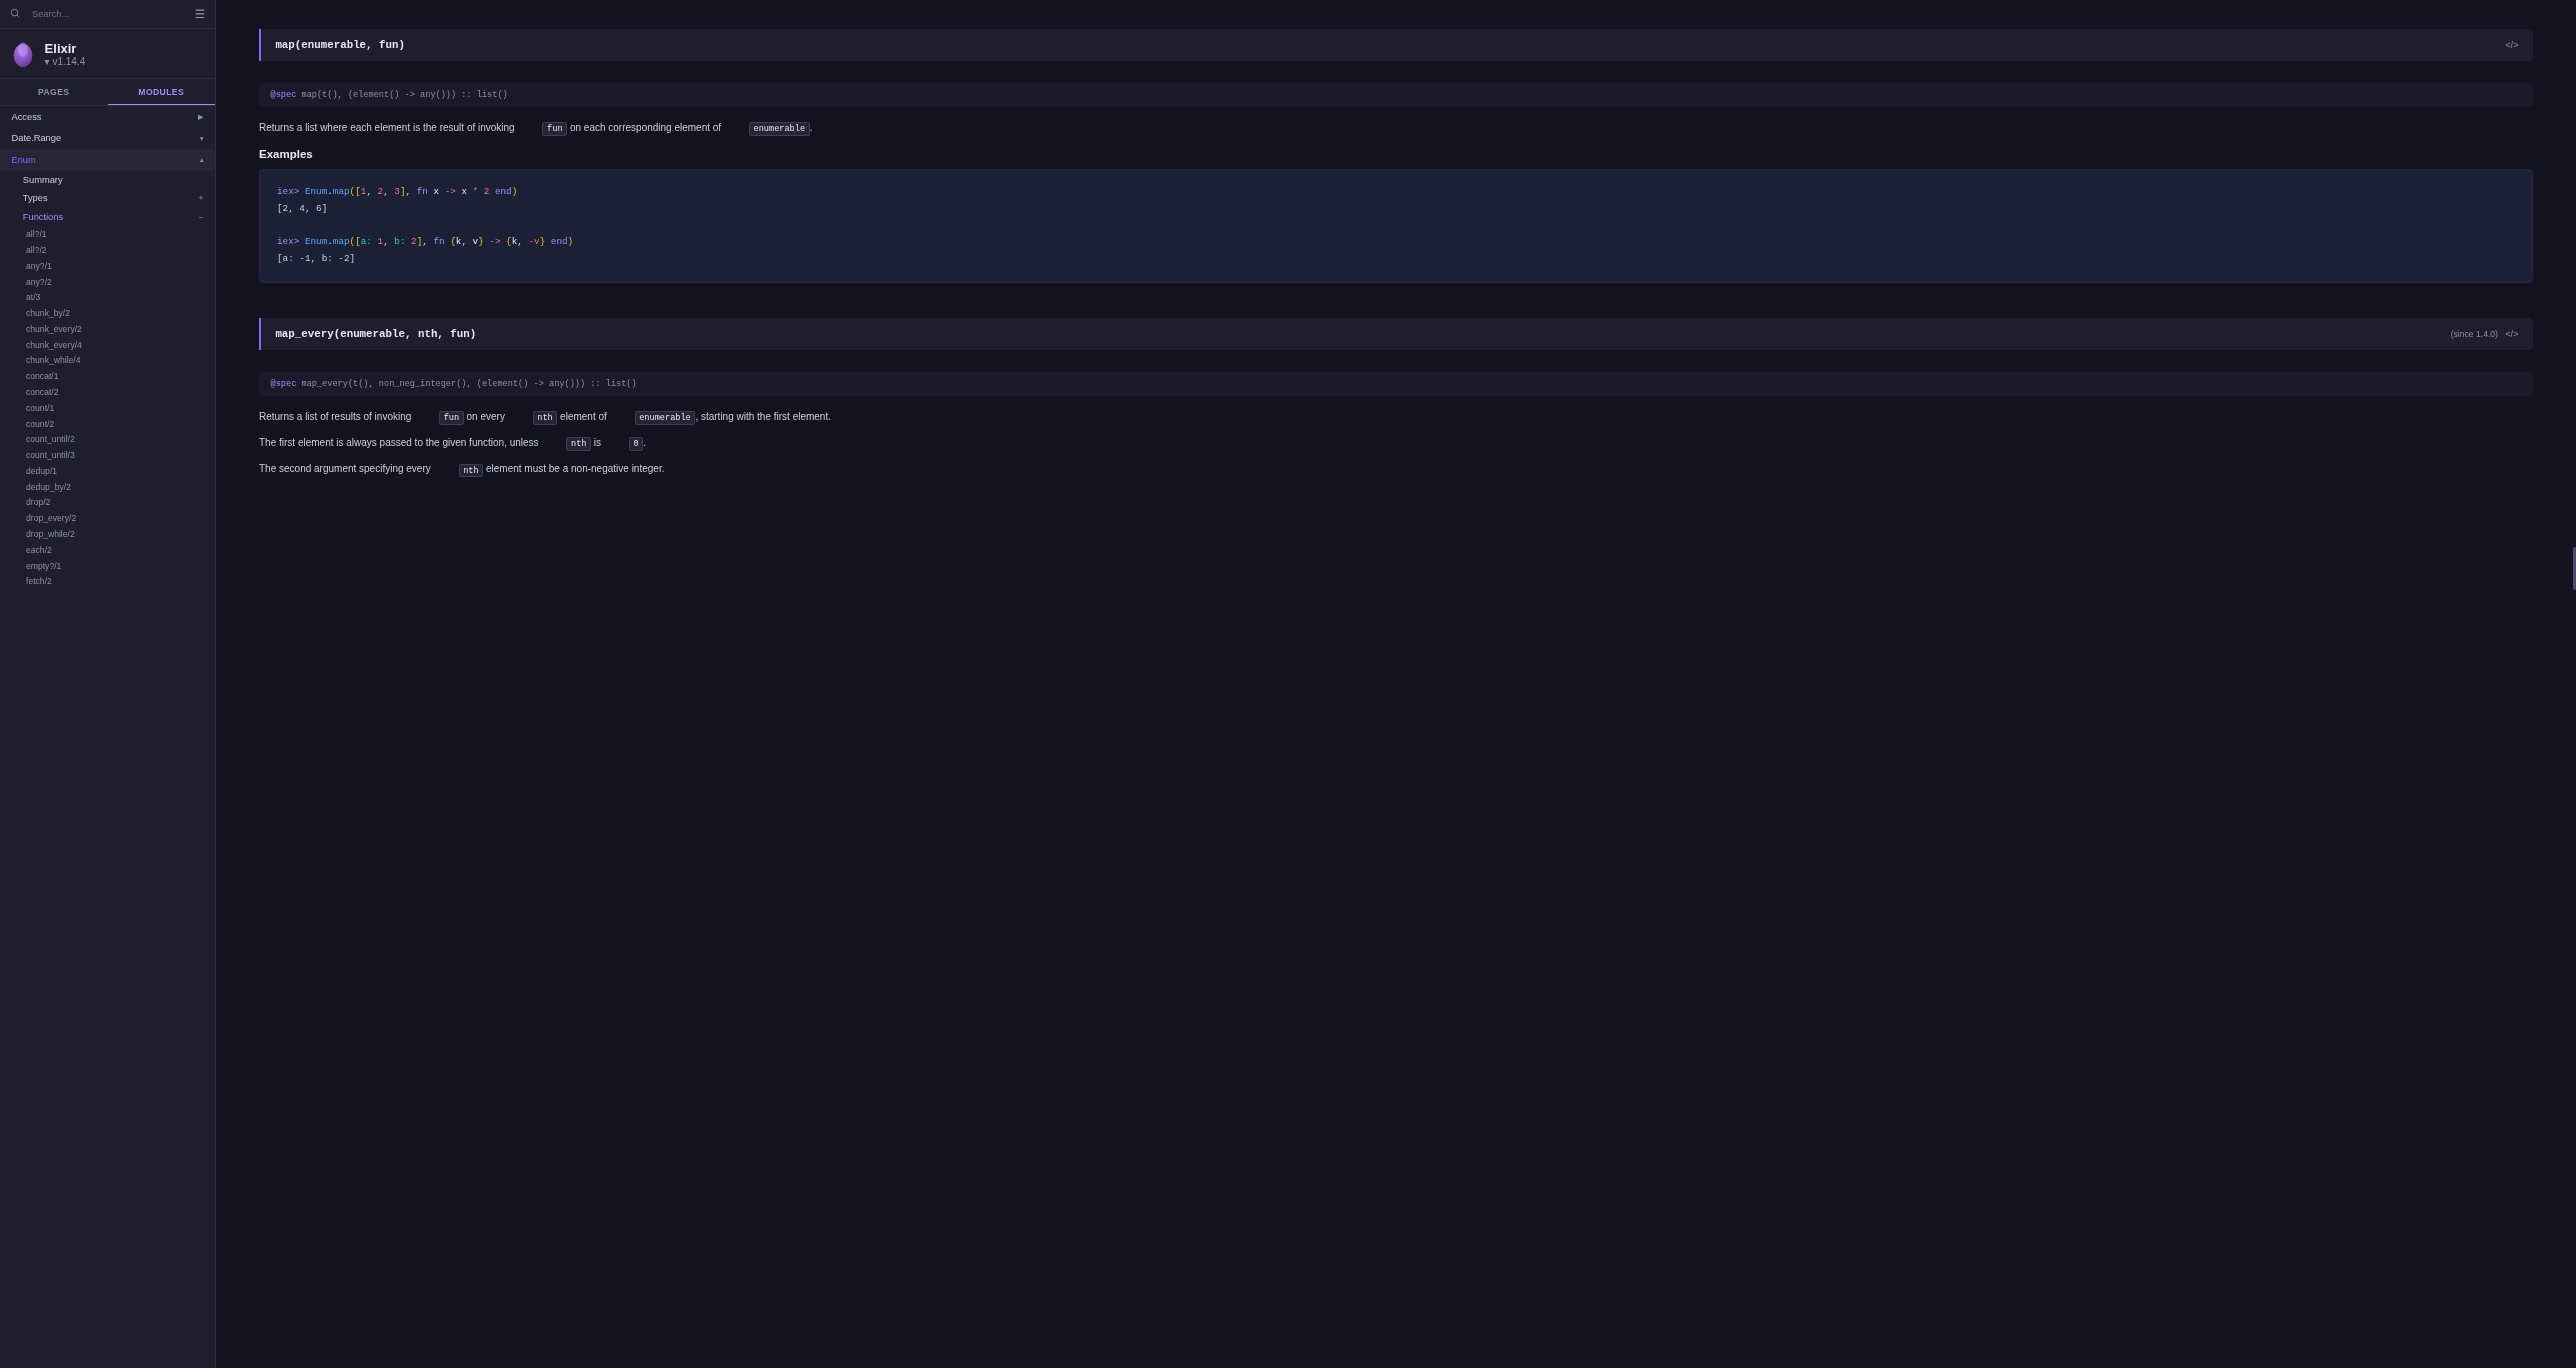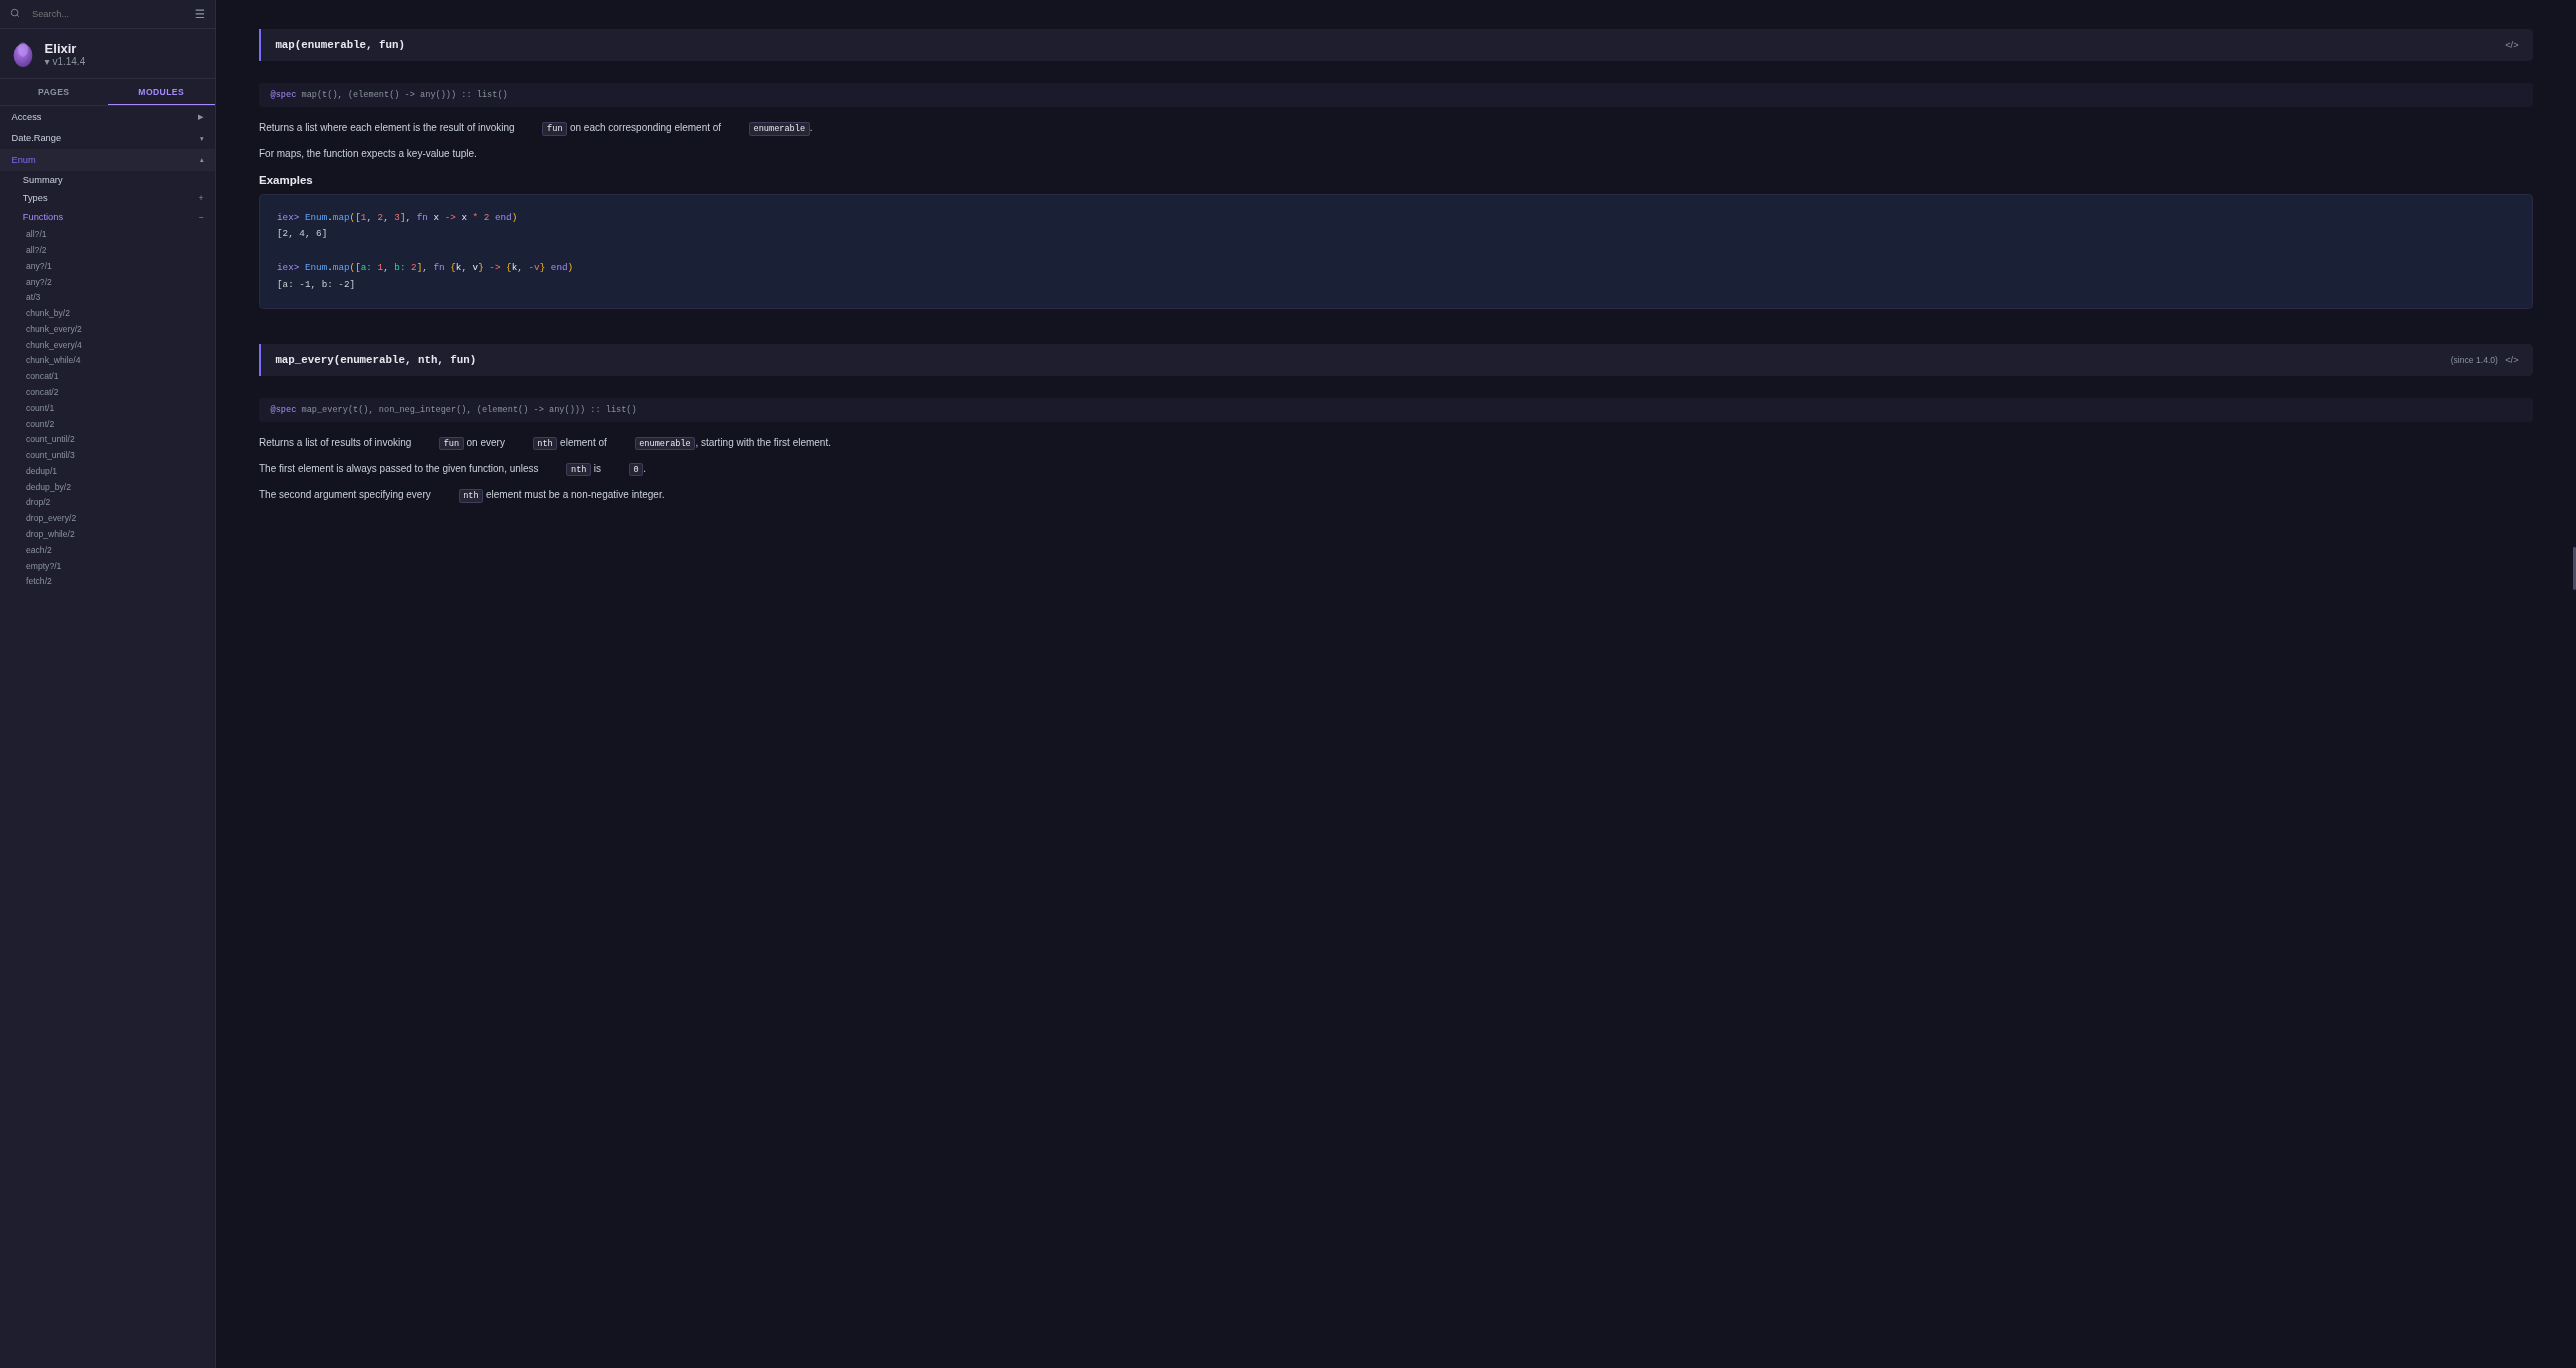--- a/index.html
+++ b/index.html
@@ -377,21 +377,20 @@
       <span> map(t(), (element() -&gt; any())) :: list()</span>
     </div>
 
     <p class="prose">
       Returns a list where each element is the result of invoking
       <code class="inline-code">fun</code>
       on each corresponding element of
       <code class="inline-code">enumerable</code>.
     </p>
 
-    <p class="prose">For maps, the function expects a key-value tuple.</p>
 
     <h3 class="section-title">Examples</h3>
 
     <div class="code-block">
       <div>
         <span class="iex-prompt">iex&gt;</span>
         <span class="code-module"> Enum</span><span class="code-dot">.</span><span class="code-fn-name">map</span><span class="code-bracket">(</span><span class="code-bracket">[</span><span class="code-num">1</span>, <span class="code-num">2</span>, <span class="code-num">3</span><span class="code-bracket">]</span>, <span class="code-keyword-fn">fn</span> <span class="code-var">x</span> <span class="code-arrow">-&gt;</span> <span class="code-var">x</span> <span class="code-op">*</span> <span class="code-num">2</span> <span class="code-keyword-fn">end</span><span class="code-bracket">)</span>
       </div>
       <div class="code-result">
         [2, 4, 6]

